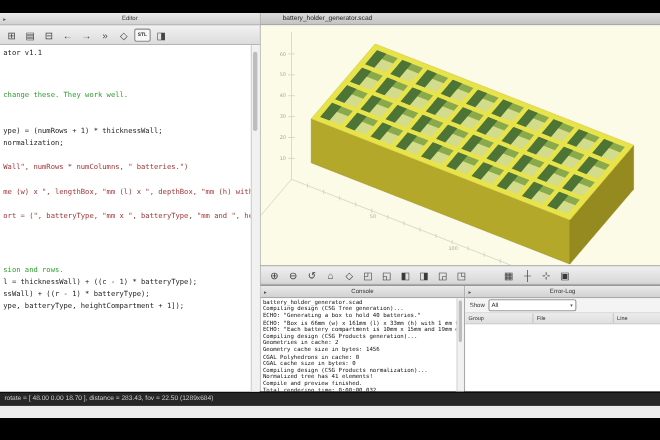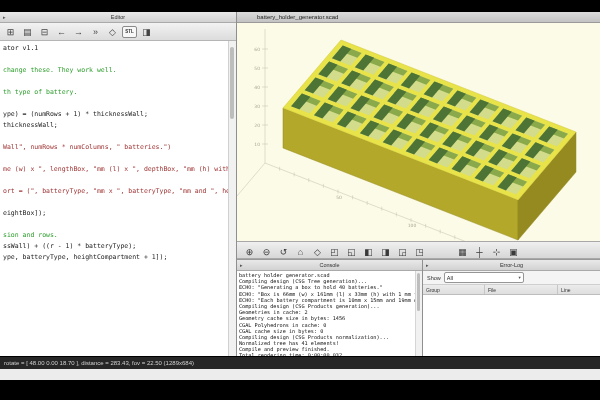--- a/index.html
+++ b/index.html
@@ -14,21 +14,21 @@
   .pane-header .disc{position:absolute;left:3px;font-size:5px;color:#555;}
   .editor-toolbar{height:17px;background:linear-gradient(#f2f2f2,#dcdcdc);border-bottom:1px solid #b5b5b5;
                   display:flex;align-items:center;padding-left:2px;flex:0 0 auto;}
   .tbtn{display:inline-flex;align-items:center;justify-content:center;width:15px;height:13px;margin:0 1px;
         font-size:9px;color:#444;border-radius:2px;}
   .tbtn.txt{font-size:4.5px;font-weight:bold;border:1px solid #8a8a8a;background:#f7f7f7;color:#333;width:13px;height:10px;}
   .code-wrap{flex:1;position:relative;background:#fff;overflow:hidden;}
   .code-area{position:absolute;top:2px;left:0;right:7px;bottom:0;overflow:hidden;}
   .cline{height:11px;line-height:11px;font-family:"DejaVu Sans Mono",monospace;font-size:6.5px;
          white-space:pre;padding-left:3px;color:#222;overflow:hidden;}
-  .cline.comment{color:#2d9e2d;}
+  .cline.comment{color:#2d9e2d;margin-top:16px;}
   .cline.string{color:#a03535;}
   .vscroll{position:absolute;top:0;right:0;bottom:0;width:7px;background:#f1f1f1;border-left:1px solid #d0d0d0;}
   .vscroll .thumb{position:absolute;top:6px;left:1px;width:4px;height:72px;background:#bdbdbd;border-radius:2px;}
   
   .right-pane{width:363px;display:flex;flex-direction:column;}
   .titlebar{height:10px;background:linear-gradient(#dcdcdc,#c3c3c3);border-bottom:1px solid #9a9a9a;
             display:flex;align-items:center;font-size:6px;color:#222;padding-left:20px;flex:0 0 auto;}
   .viewport{flex:1;position:relative;background:#fcfbe7;overflow:hidden;}
   .viewport svg{position:absolute;top:0;left:0;}
   .view-toolbar{height:16px;background:linear-gradient(#efefef,#d7d7d7);border-top:1px solid #a8a8a8;border-bottom:1px solid #a8a8a8;
@@ -81,34 +81,33 @@
           <span class="tbtn">◇</span>
           <span class="tbtn txt">STL</span>
           <span class="tbtn">◨</span>
         </div>
       <div class="code-wrap">
         <div class="code-area">
             <div class="cline code">ator v1.1</div>
             <div class="cline code">&nbsp;</div>
             <div class="cline comment">change these. They work well.</div>
             <div class="cline code">&nbsp;</div>
-            <div class="cline comment">th type of battery.</div>
             <div class="cline code">&nbsp;</div>
             <div class="cline code">ype) = (numRows + 1) * thicknessWall;</div>
-            <div class="cline code">thicknessWall;</div>
+            <div class="cline code">normalization;</div>
             <div class="cline code">&nbsp;</div>
             <div class="cline string">Wall", numRows * numColumns, " batteries.")</div>
             <div class="cline code">&nbsp;</div>
             <div class="cline string">me (w) x ", lengthBox, "mm (l) x ", depthBox, "mm (h) with ", thicknessWall, "mm thick walls.")</div>
             <div class="cline code">&nbsp;</div>
             <div class="cline string">ort = (", batteryType, "mm x ", batteryType, "mm and ", heightCompartment, "mm deep.")</div>
             <div class="cline code">&nbsp;</div>
-            <div class="cline code">eightBox]);</div>
             <div class="cline code">&nbsp;</div>
             <div class="cline comment">sion and rows.</div>
+            <div class="cline code">l = thicknessWall) + ((c - 1) * batteryType);</div>
             <div class="cline code">ssWall) + ((r - 1) * batteryType);</div>
             <div class="cline code">ype, batteryType, heightCompartment + 1]);</div>
           </div>
         <div class="vscroll">
             <div class="thumb"></div>
           </div>
       </div>
     </div>
 
     <div class="right-pane">

